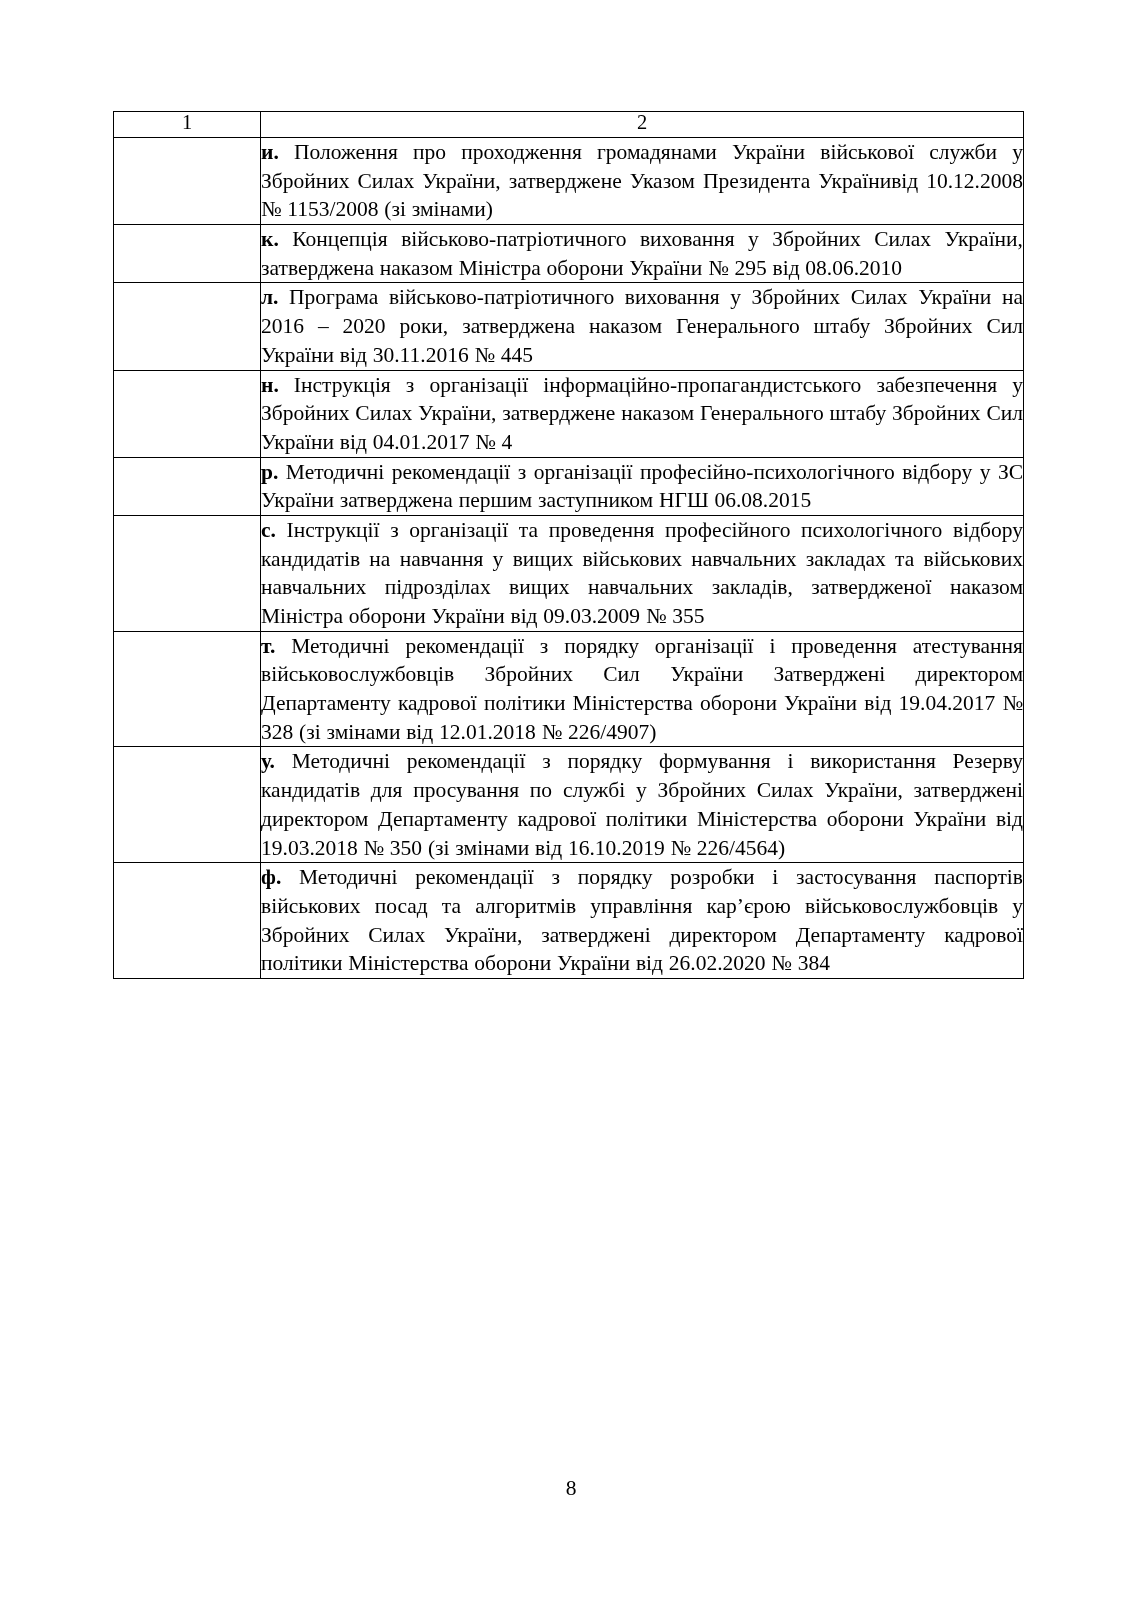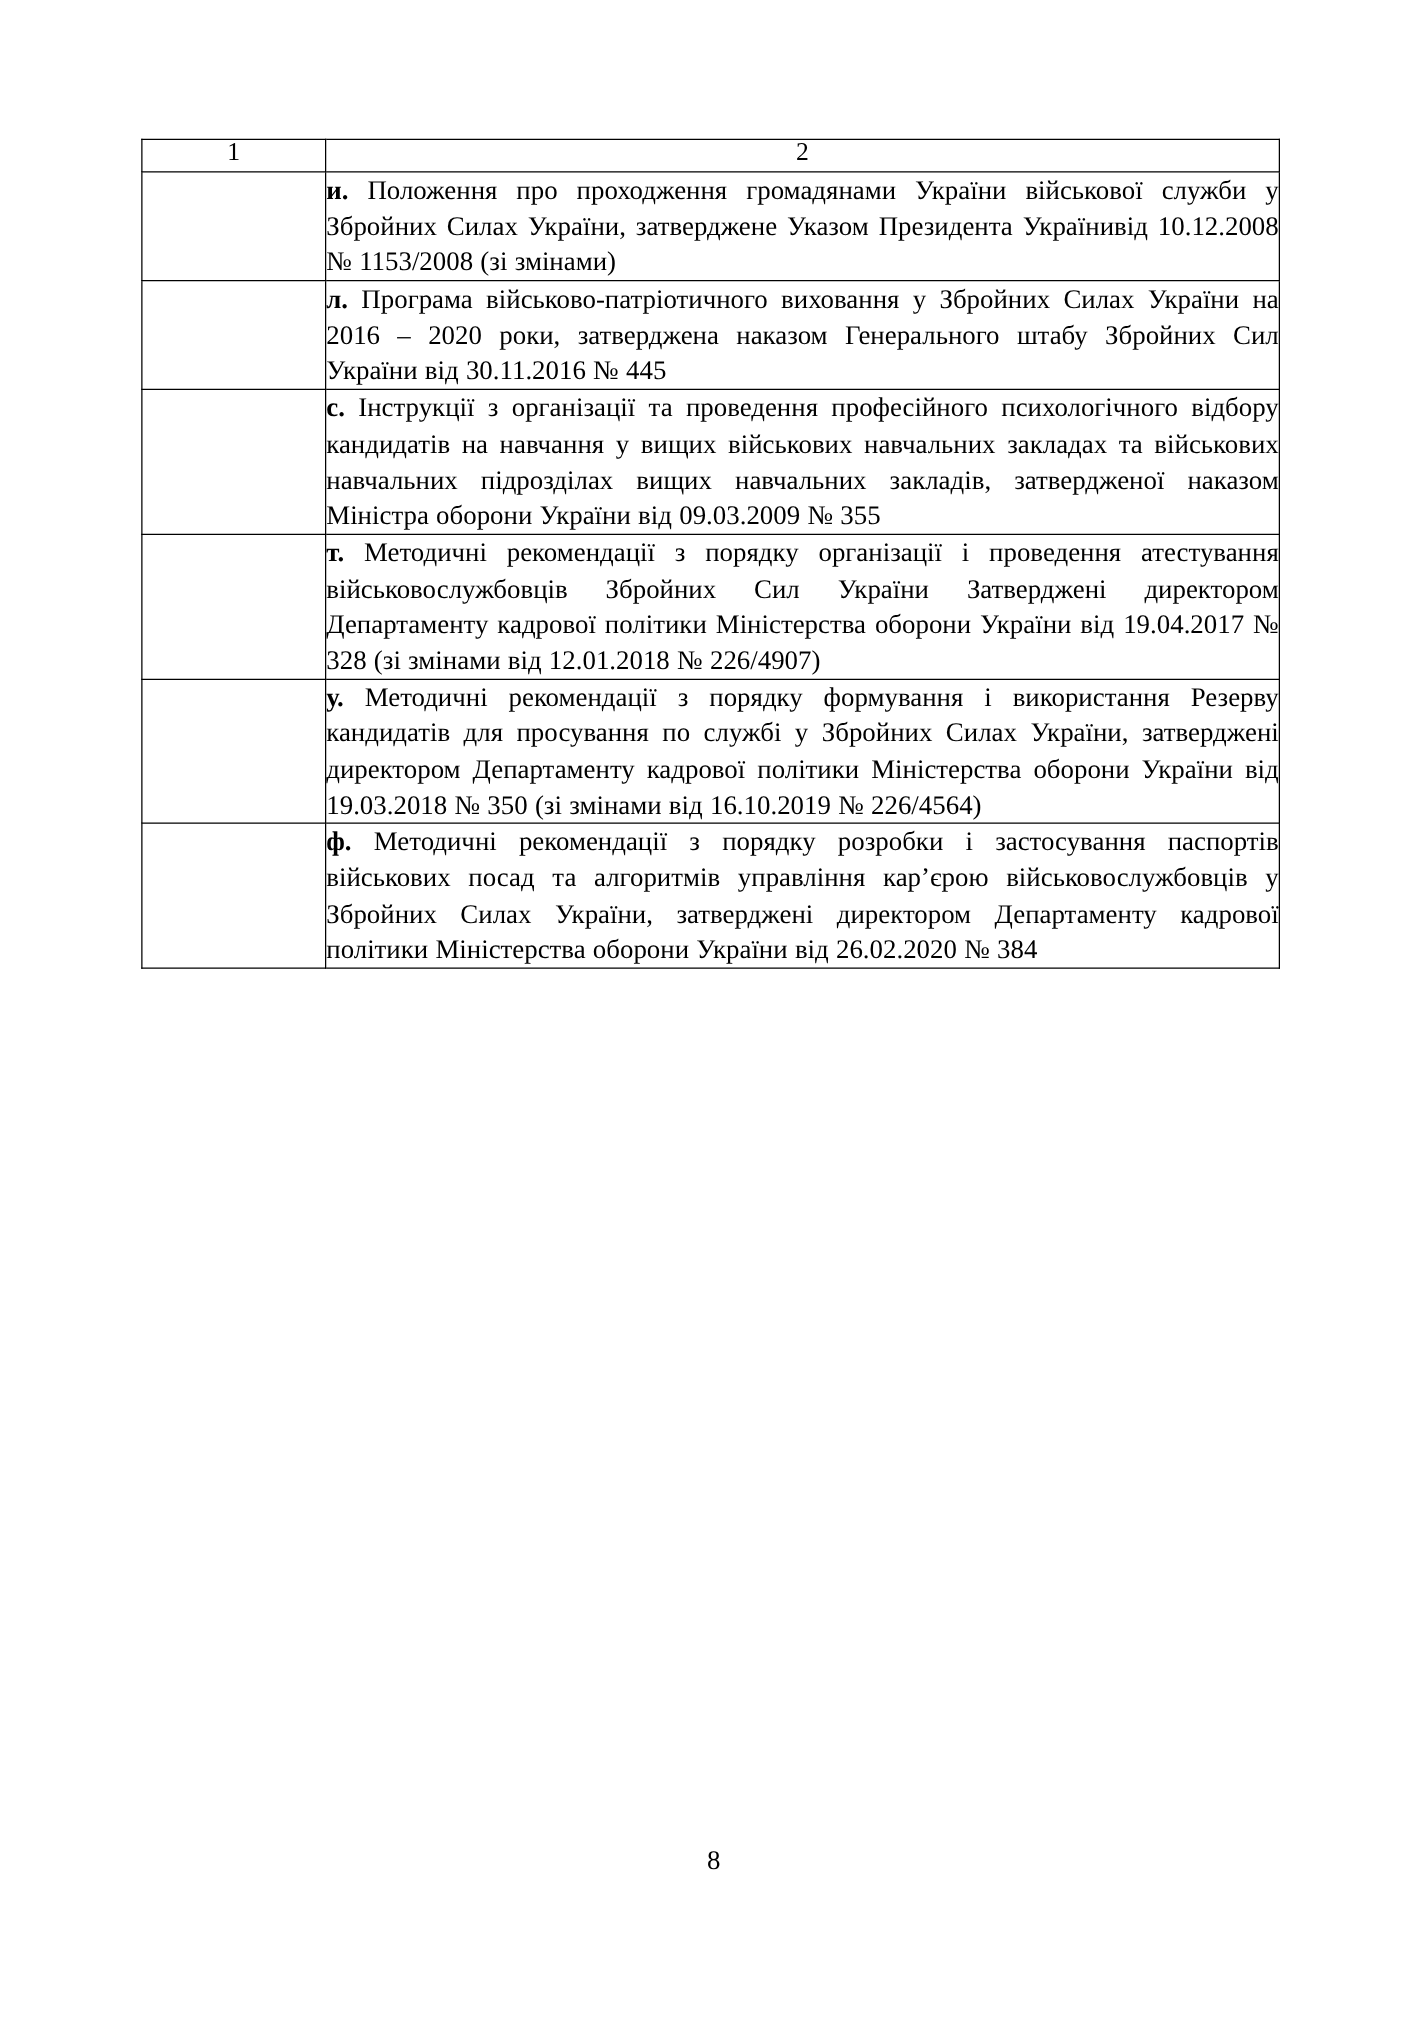--- a/index.html
+++ b/index.html
@@ -99,29 +99,41 @@
         <td class="hdr-cell">2</td>
       </tr>
     </thead>
     <tbody>
 
       <tr>
         <td class="num-cell"></td>
         <td class="body-cell"><span class="marker">и.</span><span> Положення про проходження громадянами України військової служби у Збройних Силах України, затверджене Указом Президента Українивід 10.12.2008 № 1153/2008 (зі змінами)</span></td>
       </tr>
 
+      <tr>
+        <td class="num-cell"></td>
+        <td class="body-cell"><span class="marker">к.</span><span> Концепція військово-патріотичного виховання у Збройних Силах України, затверджена наказом Міністра оборони України № 295 від 08.06.2010</span></td>
+      </tr>
 
       <tr>
         <td class="num-cell"></td>
         <td class="body-cell"><span class="marker">л.</span><span> Програма військово-патріотичного виховання у Збройних Силах України на 2016 – 2020 роки, затверджена наказом Генерального штабу Збройних Сил України від 30.11.2016 № 445</span></td>
       </tr>
 
 
+      <tr>
+        <td class="num-cell"></td>
+        <td class="body-cell"><span class="marker">н.</span><span> Інструкція з організації інформаційно-пропагандистського забезпечення у Збройних Силах України, затверджене наказом Генерального штабу Збройних Сил України від 04.01.2017 № 4</span></td>
+      </tr>
 
 
+      <tr>
+        <td class="num-cell"></td>
+        <td class="body-cell"><span class="marker">р.</span><span> Методичні рекомендації з організації професійно-психологічного відбору у ЗС України затверджена першим заступником НГШ 06.08.2015</span></td>
+      </tr>
 
       <tr>
         <td class="num-cell"></td>
         <td class="body-cell"><span class="marker">с.</span><span> Інструкції з організації та проведення професійного психологічного відбору кандидатів на навчання у вищих військових навчальних закладах та військових навчальних підрозділах вищих навчальних закладів, затвердженої наказом Міністра оборони України від 09.03.2009 № 355</span></td>
       </tr>
 
       <tr>
         <td class="num-cell"></td>
         <td class="body-cell"><span class="marker">т.</span><span> Методичні рекомендації з порядку організації і проведення атестування військовослужбовців Збройних Сил України Затверджені директором Департаменту кадрової політики Міністерства оборони України від 19.04.2017 № 328 (зі змінами від 12.01.2018 № 226/4907)</span></td>
       </tr>

